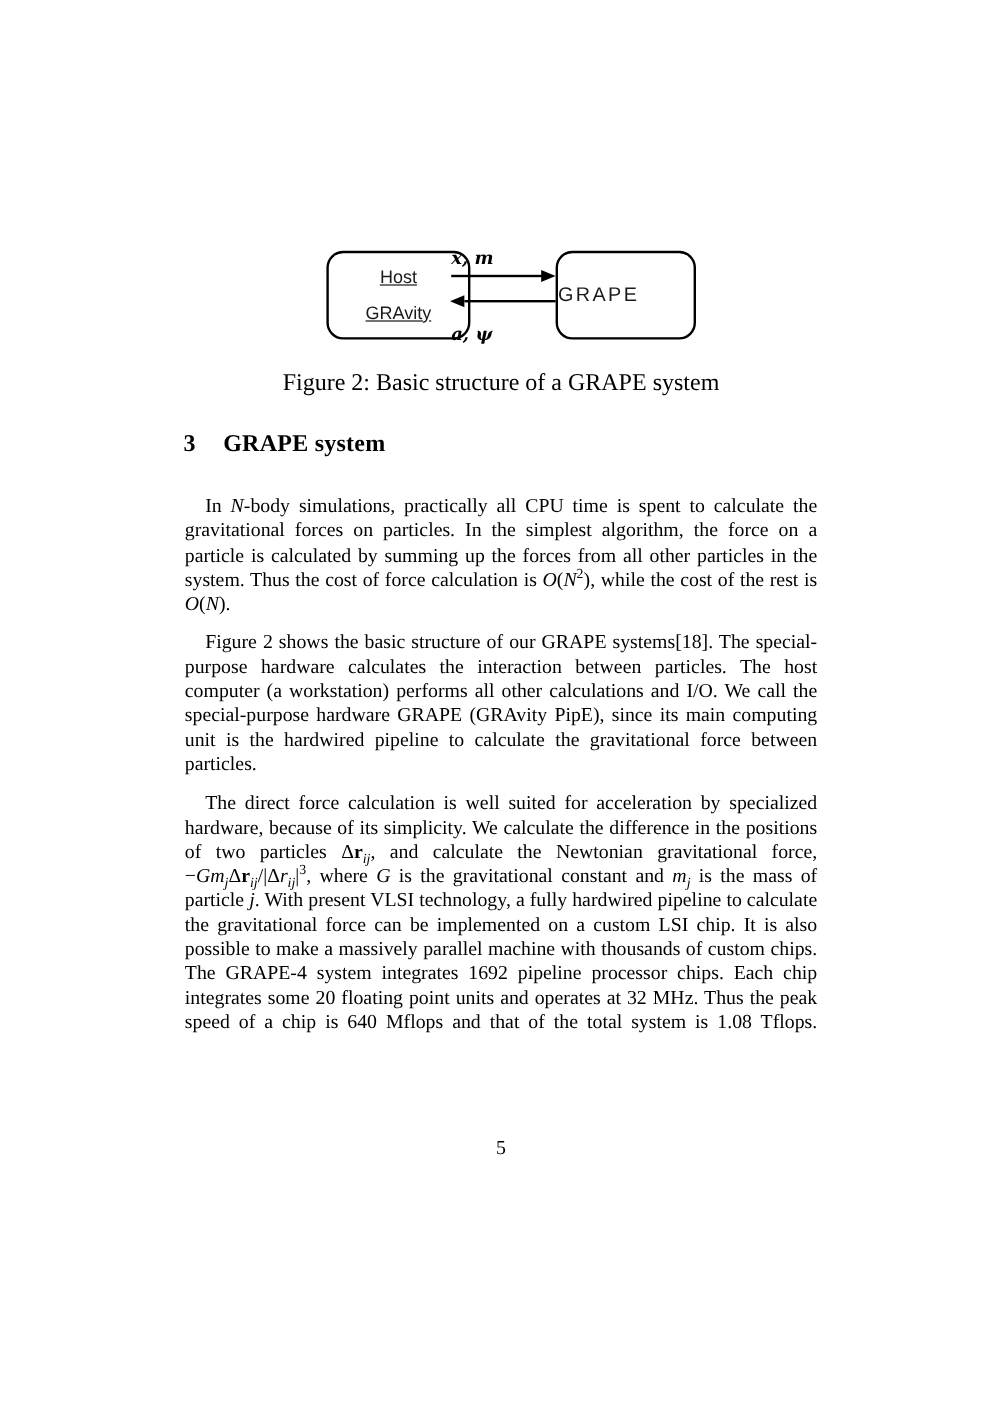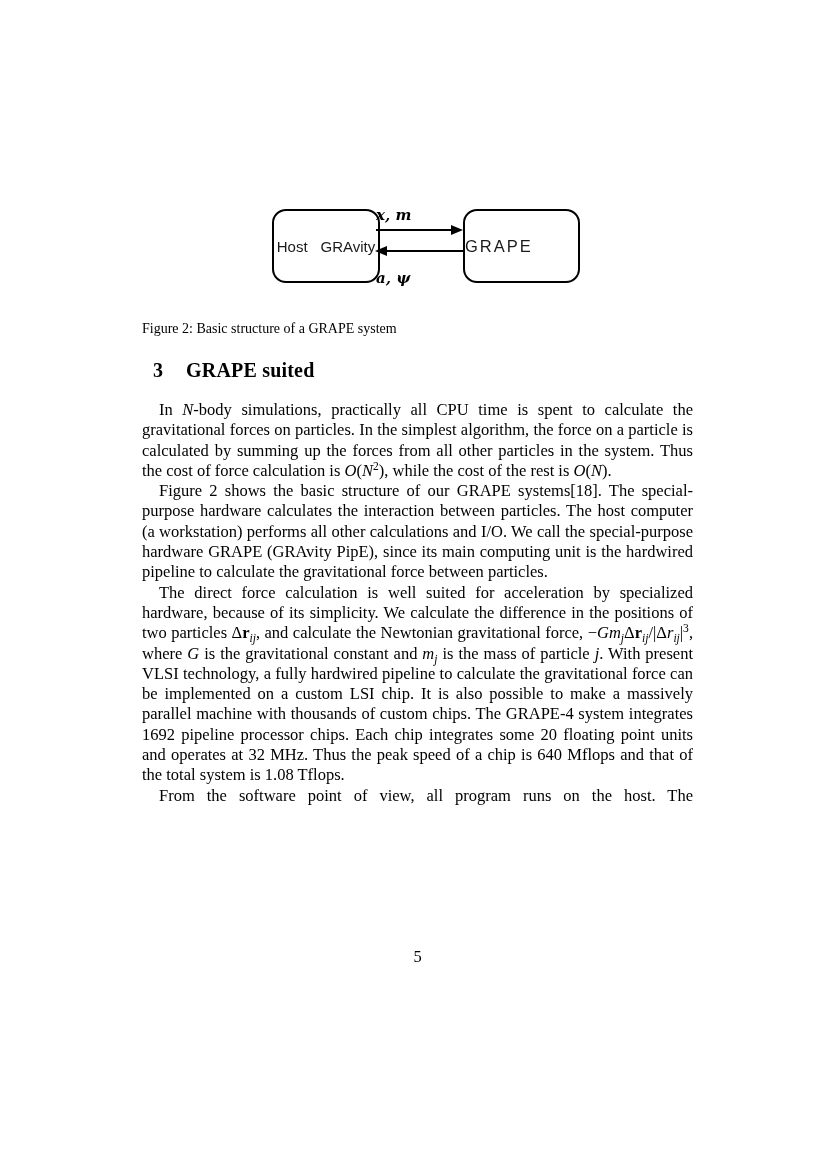--- a/index.html
+++ b/index.html
@@ -17,23 +17,23 @@
   .fig-box {
     position: absolute;
     box-sizing: border-box;
     border: 2px solid #000;
     border-radius: 14px;
     background: #fff;
     font-family: "Liberation Sans", sans-serif;
     color: #1a1a1a;
   }
   .host-box {
-    left: 272px; top: 209px; width: 108px; height: 74px;
-    display: flex; justify-content: center; align-items: center;
-    gap: 13px; font-size: 15px;
+    left: 272px; top: 209px; width: 120px; height: 74px;
+    display: flex; flex-direction: column; justify-content: center; align-items: center;
+    gap: 13px; font-size: 15px; text-decoration: underline;
   }
   .grape-box {
     left: 463px; top: 209px; width: 117px; height: 74px;
     display: flex; justify-content: flex-start; align-items: center;
     font-size: 16.5px; letter-spacing: 2px;
   }
   .arrow-line { position: absolute; height: 2px; background: #000; }
   .arrow-top-line { left: 376px; top: 229px; width: 76px; }
   .arrow-top-head {
     position: absolute; left: 451px; top: 225px; width: 0; height: 0;
@@ -46,33 +46,33 @@
   }
   .arrow-label {
     position: absolute; left: 376px; width: 87px; text-align: left;
     font-family: "DejaVu Serif", serif; font-weight: bold; font-style: italic;
     font-size: 15px;
   }
   .arrow-label-top { top: 206px; }
   .arrow-label-bottom { top: 269px; }
   
   .fig-caption {
-    position: absolute; left: 142px; width: 551px; top: 321px;
-    font-size: 14px;
+    position: absolute; left: 142px; width: 551px; top: 308px;
+    text-align: center; font-size: 20px;
   }
   .section-heading {
     position: absolute; left: 153px; top: 359px; margin: 0;
     font-size: 20px; font-weight: bold; letter-spacing: 0.2px;
   }
   .section-number { display: inline-block; min-width: 33px; }
   .body-text {
     position: absolute; left: 142px; top: 400px; width: 551px;
     font-size: 16.5px; line-height: 20.3px; text-align: justify;
   }
-  .para { margin: 0; text-indent: 17px; }
+  .para { margin: 12px; text-indent: 17px; }
   .para:last-child { text-align-last: justify; }
   .seg-i { font-style: italic; }
   .seg-b { font-weight: bold; }
   .body-text sup { font-size: 70%; line-height: 0; }
   .body-text sub { font-size: 70%; line-height: 0; }
   .page-number {
     position: absolute; left: 142px; width: 551px; top: 947px;
     text-align: center; font-size: 16.5px;
   }
 </style>
@@ -92,24 +92,23 @@
     <div class="arrow-line arrow-top-line"></div>
     <div class="arrow-top-head"></div>
     <div class="arrow-line arrow-bottom-line"></div>
     <div class="arrow-bottom-head"></div>
     <div class="arrow-label arrow-label-top">x, m</div>
     <div class="arrow-label arrow-label-bottom">a, ψ</div>
   </div>
 
   <div class="fig-caption">Figure 2: Basic structure of a GRAPE system</div>
 
-  <h2 class="section-heading"><span class="section-number">3</span><span>GRAPE suited</span></h2>
+  <h2 class="section-heading"><span class="section-number">3</span><span>GRAPE system</span></h2>
 
   <div class="body-text">
       <p class="para"><span>In </span><span class="seg-i">N</span><span>-body simulations, practically all CPU time is spent to calculate the gravitational forces on particles. In the simplest algorithm, the force on a particle is calculated by summing up the forces from all other particles in the system. Thus the cost of force calculation is </span><span class="seg-i">O</span><span>(</span><span class="seg-i">N</span><sup>2</sup><span>), while the cost of the rest is </span><span class="seg-i">O</span><span>(</span><span class="seg-i">N</span><span>).</span></p>
       <p class="para"><span>Figure 2 shows the basic structure of our GRAPE systems[18]. The special-purpose hardware calculates the interaction between particles. The host computer (a workstation) performs all other calculations and I/O. We call the special-purpose hardware GRAPE (GRAvity PipE), since its main computing unit is the hardwired pipeline to calculate the gravitational force between particles.</span></p>
       <p class="para"><span>The direct force calculation is well suited for acceleration by specialized hardware, because of its simplicity. We calculate the difference in the positions of two particles Δ</span><span class="seg-b">r</span><sub class="seg-i">ij</sub><span>, and calculate the Newtonian gravitational force, −</span><span class="seg-i">Gm</span><sub class="seg-i">j</sub><span>Δ</span><span class="seg-b">r</span><sub class="seg-i">ij</sub><span>/|Δ</span><span class="seg-i">r</span><sub class="seg-i">ij</sub><span>|</span><sup>3</sup><span>, where </span><span class="seg-i">G</span><span> is the gravitational constant and </span><span class="seg-i">m</span><sub class="seg-i">j</sub><span> is the mass of particle </span><span class="seg-i">j</span><span>. With present VLSI technology, a fully hardwired pipeline to calculate the gravitational force can be implemented on a custom LSI chip. It is also possible to make a massively parallel machine with thousands of custom chips. The GRAPE-4 system integrates 1692 pipeline processor chips. Each chip integrates some 20 floating point units and operates at 32 MHz. Thus the peak speed of a chip is 640 Mflops and that of the total system is 1.08 Tflops.</span></p>
-      <p class="para"><span>From the software point of view, all program runs on the host. The</span></p>
     </div>
 
   <div class="page-number">5</div>
 
 </div>
 
 </body></html>

